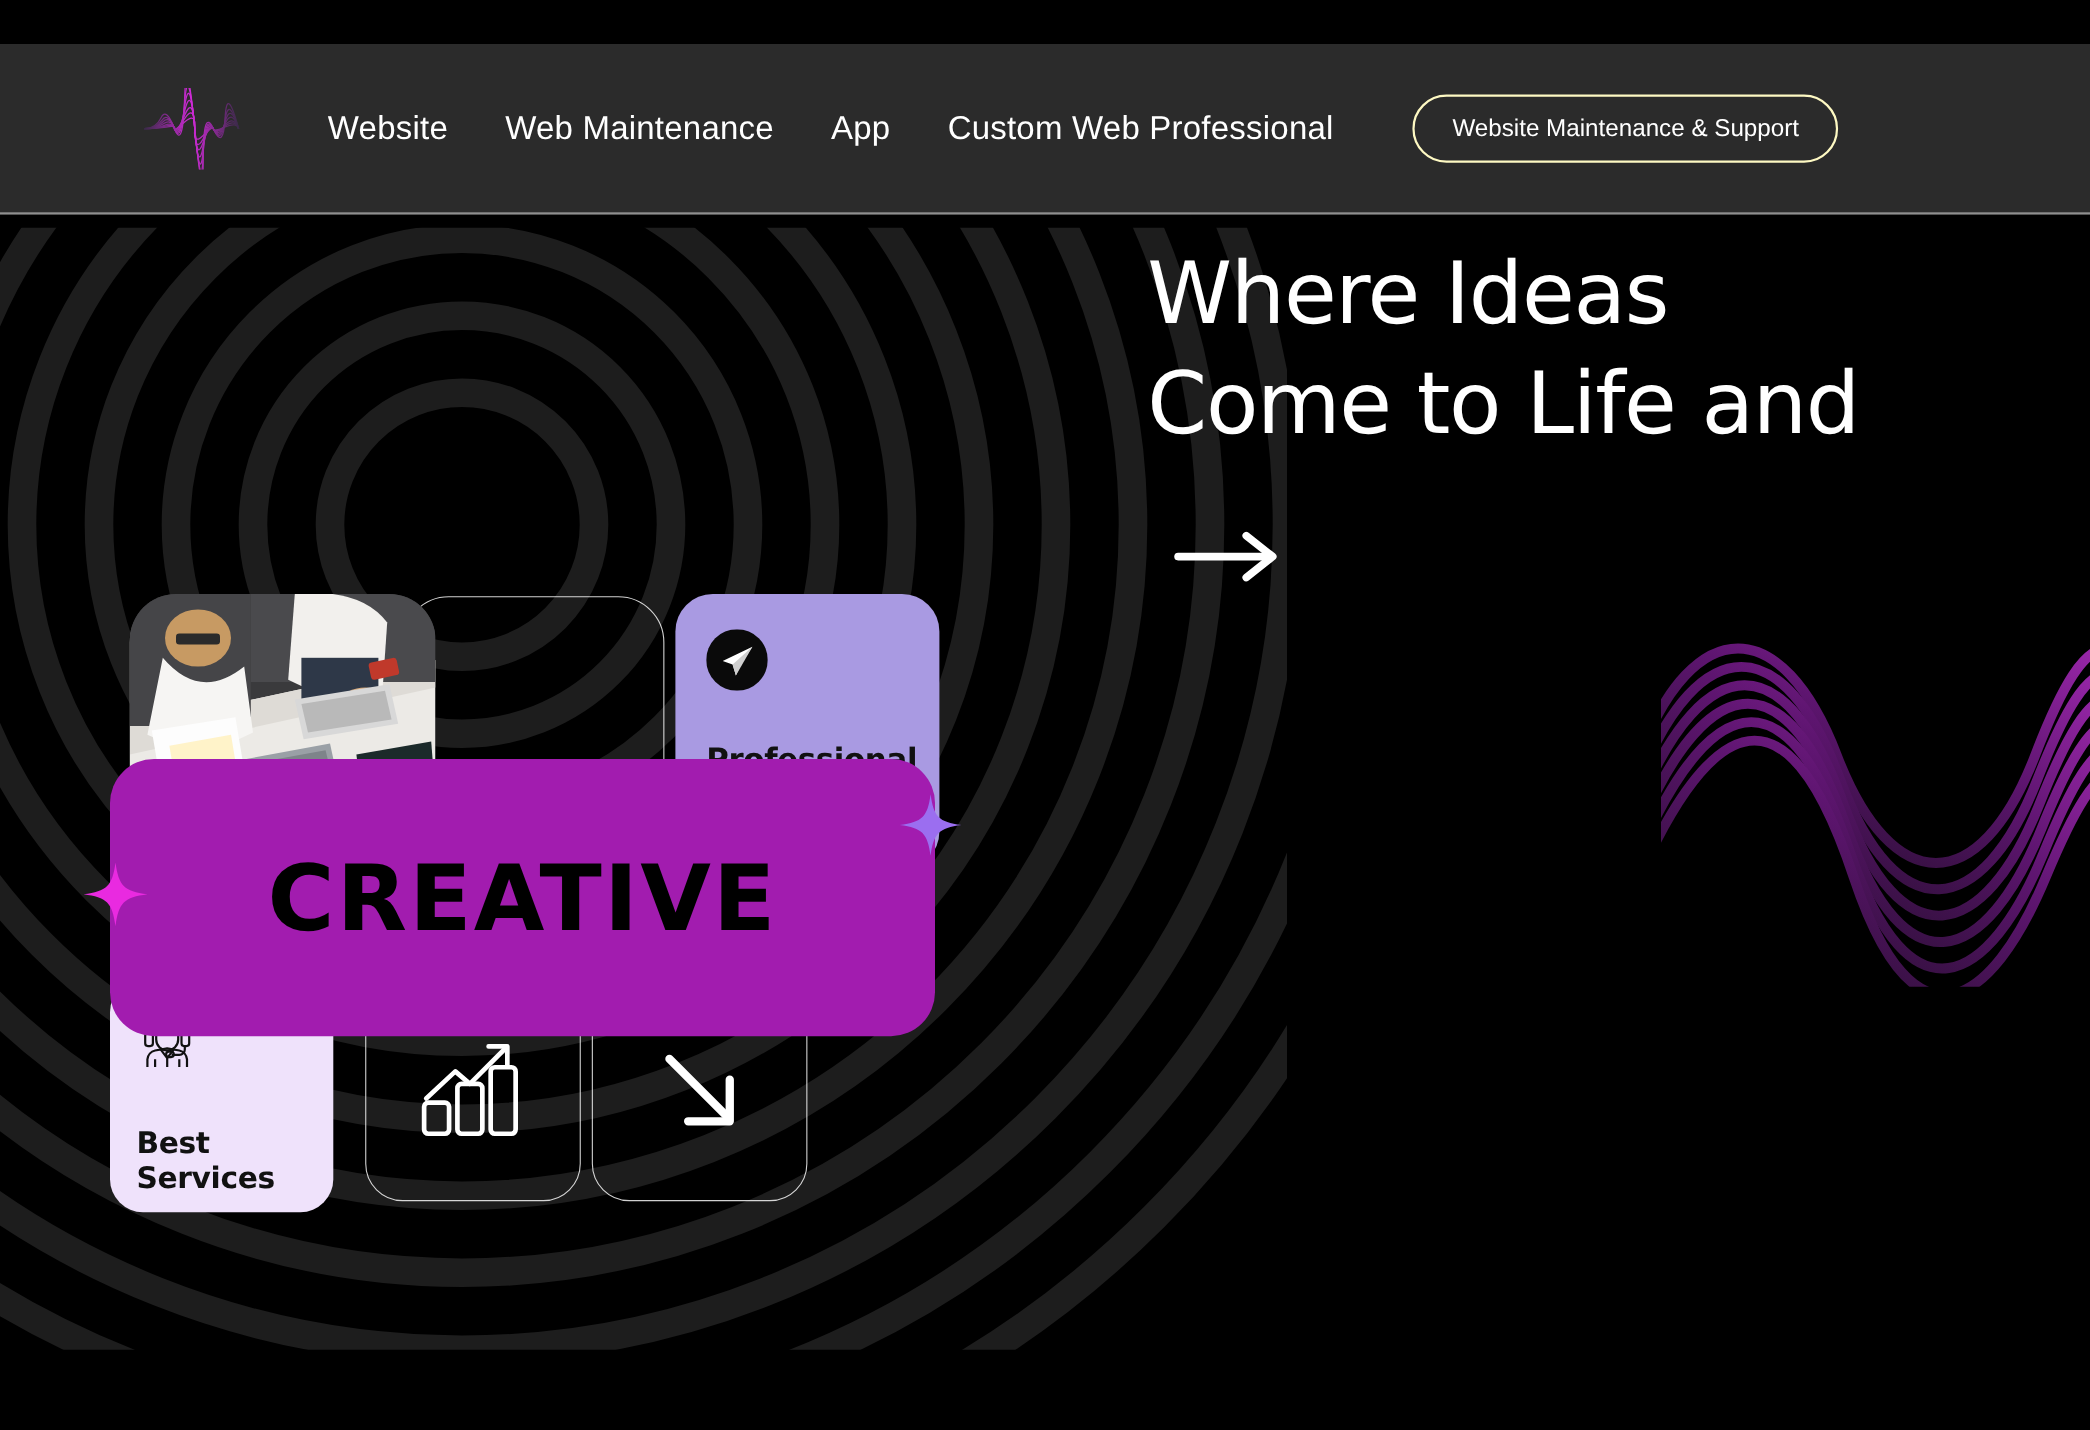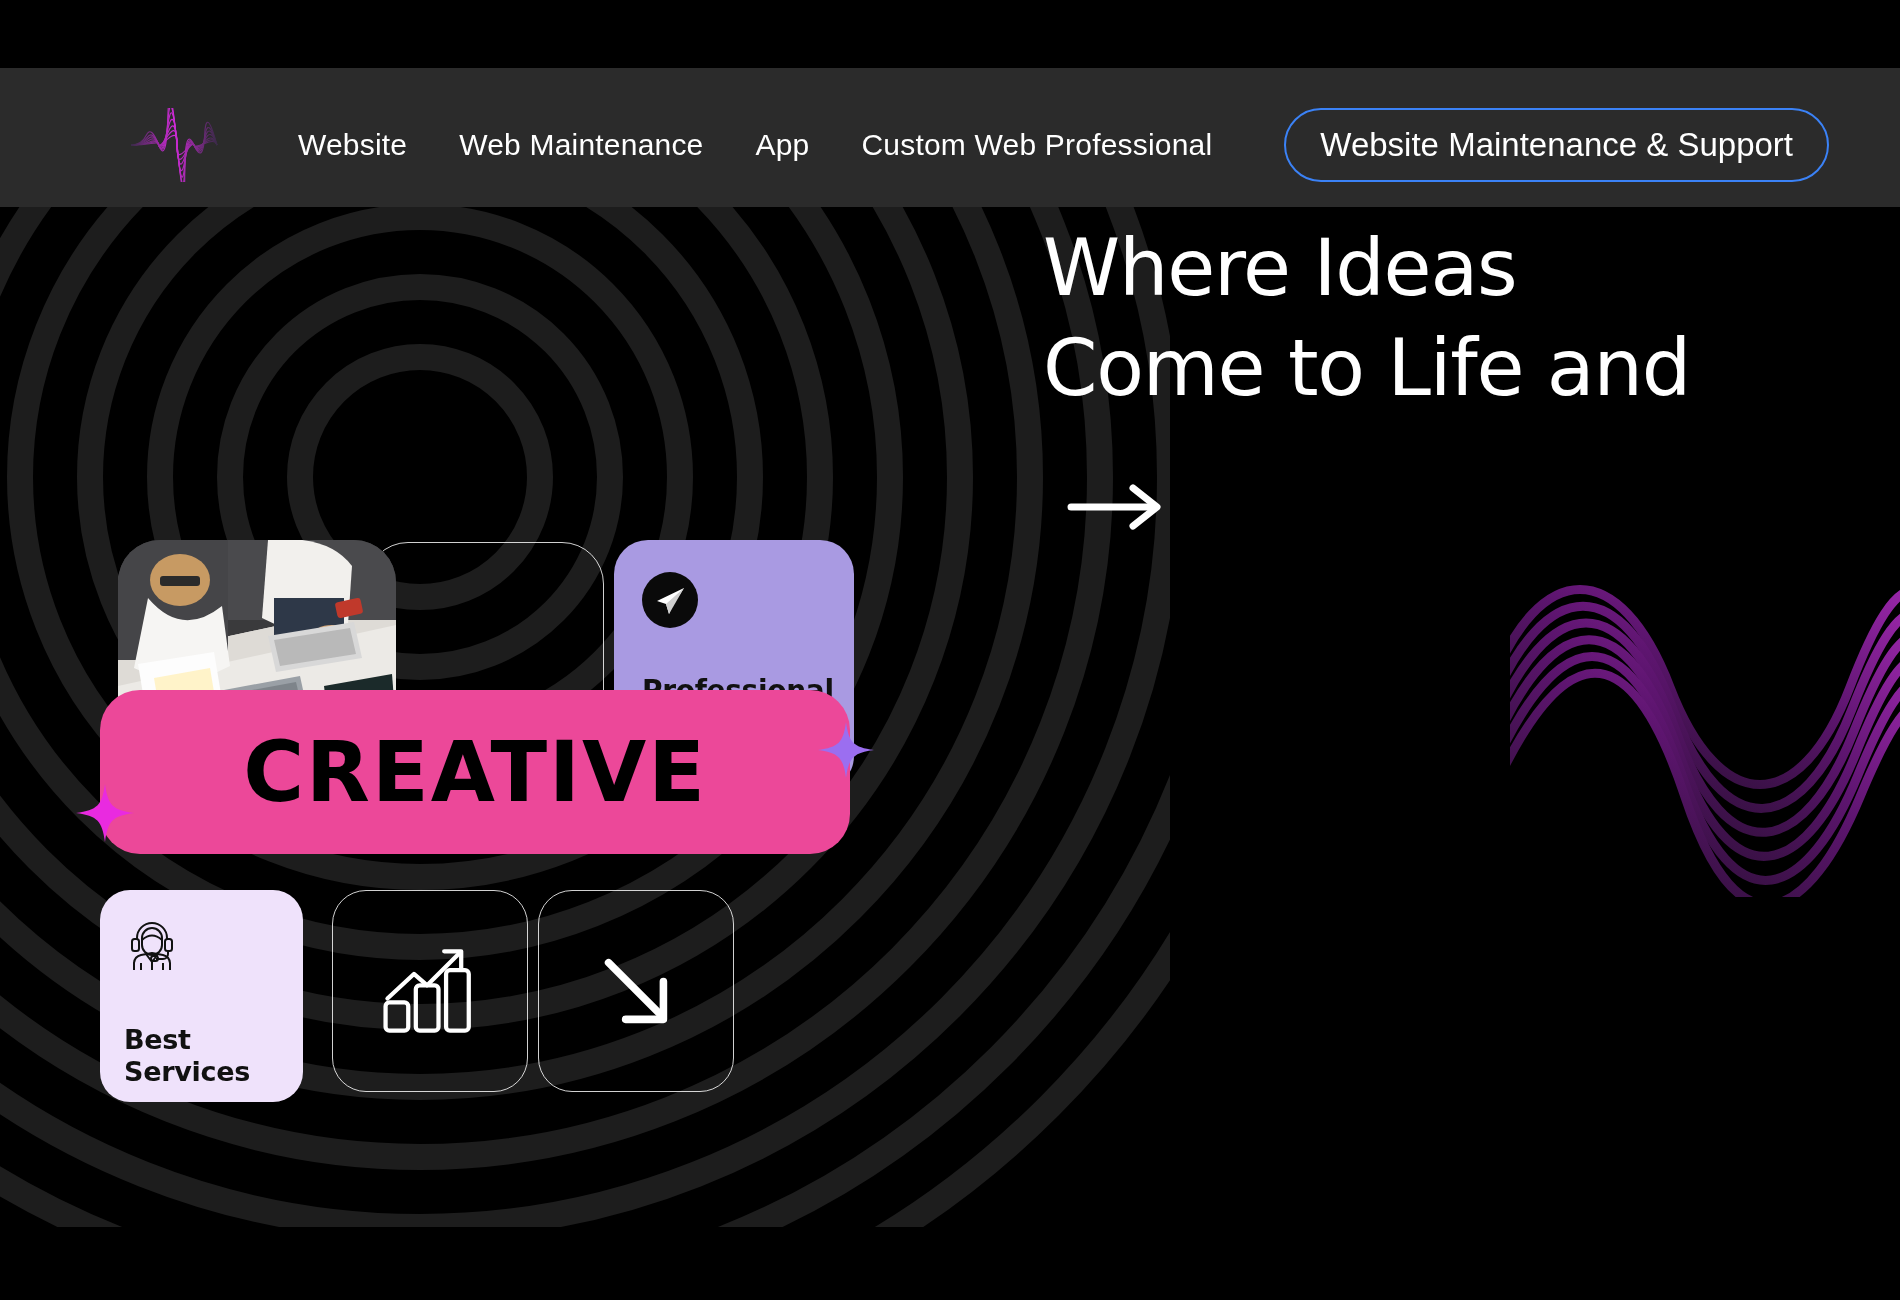--- a/index.html
+++ b/index.html
@@ -6,33 +6,33 @@
   html,body { width:1900px; height:1300px; background:#000; overflow:hidden; }
   body { font-family:"Liberation Sans", sans-serif; }
 
   .page { position:relative; width:1900px; height:1300px; background:#000; }
 
   
   .topstrip { position:absolute; top:0; left:0; width:1900px; height:52px; background:#000; }
 
   
   .navbar {
-    position:absolute; top:68px; left:0; width:1900px; height:155px;
+    position:absolute; top:40px; left:0; width:1900px; height:155px;
     background:#2b2b2b; display:flex; align-items:center;
     border-bottom:2px solid #8f8f8f;
   }
   .logo { margin-left:128px; width:92px; height:74px; display:block; }
   .navlinks { display:flex; align-items:center; margin-left:52px; gap:0; }
   .navlink {
     color:#ffffff; font-size:30px; font-weight:400; letter-spacing:.2px;
     padding:0 26px; white-space:nowrap; cursor:pointer;
   }
   .nav-cta {
-    margin-left:46px; border:2px solid #3b82f6; border-radius:40px;
-    padding:16px 34px; color:#fff; font-size:33px; white-space:nowrap; cursor:pointer;
+    margin-left:46px; border:2px solid #fef9c3; border-radius:40px;
+    padding:16px 34px; color:#fff; font-size:22px; white-space:nowrap; cursor:pointer;
   }
 
   
   .hero { position:absolute; top:207px; left:0; width:1900px; height:1093px; background:#000; overflow:hidden; }
   .rings { position:absolute; left:-330px; top:-480px; width:1500px; height:1500px; }
   .wave-deco { position:absolute; right:-40px; top:230px; width:430px; height:460px; }
 
   
   .collage { position:absolute; left:118px; top:125px; width:745px; height:950px; }
 
@@ -54,22 +54,22 @@
     position:absolute; left:496px; top:208px; width:240px; height:250px;
     background:#a99ae2; border-radius:34px; z-index:5; padding:32px 28px;
   }
   .team-icon { width:56px; height:56px; display:block; }
   .team-label {
     margin-top:46px; color:#111; font-size:28px; font-weight:700; line-height:1.18;
     font-family:"DejaVu Sans", sans-serif; letter-spacing:-.3px;
   }
 
   .creative-band {
-    position:absolute; left:-18px; top:358px; width:750px; height:164px;
-    background:#ec4899; border-radius:40px; z-index:8;
+    position:absolute; left:-18px; top:358px; width:750px; height:252px;
+    background:#a21caf; border-radius:40px; z-index:8;
     display:flex; align-items:center; justify-content:center;
   }
   .creative-text {
     font-family:"DejaVu Sans", sans-serif; font-weight:700; font-size:83px;
     letter-spacing:2px; color:#000; line-height:1;
   }
   .spark { position:absolute; z-index:9; }
   .spark-left { left:-42px; top:452px; width:58px; height:58px; }
   .spark-right { left:700px; top:390px; width:56px; height:56px; }
 

